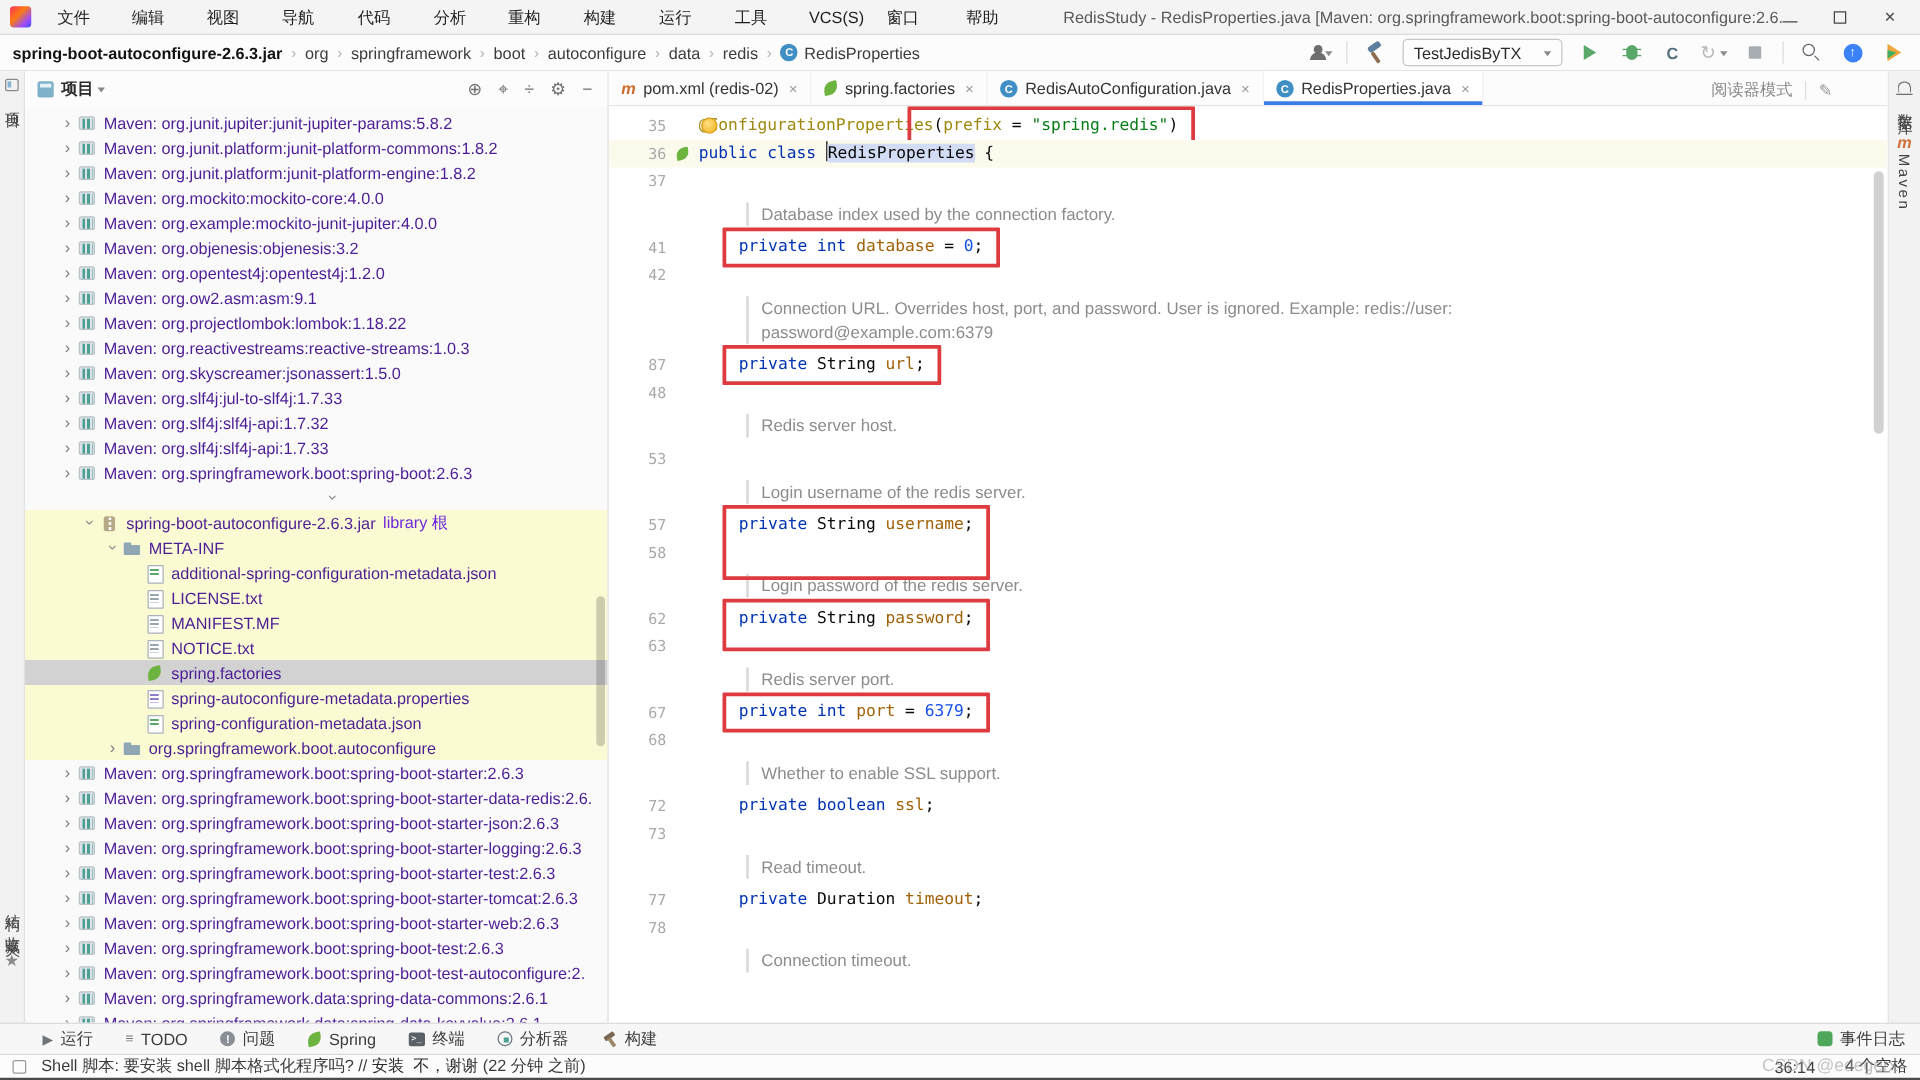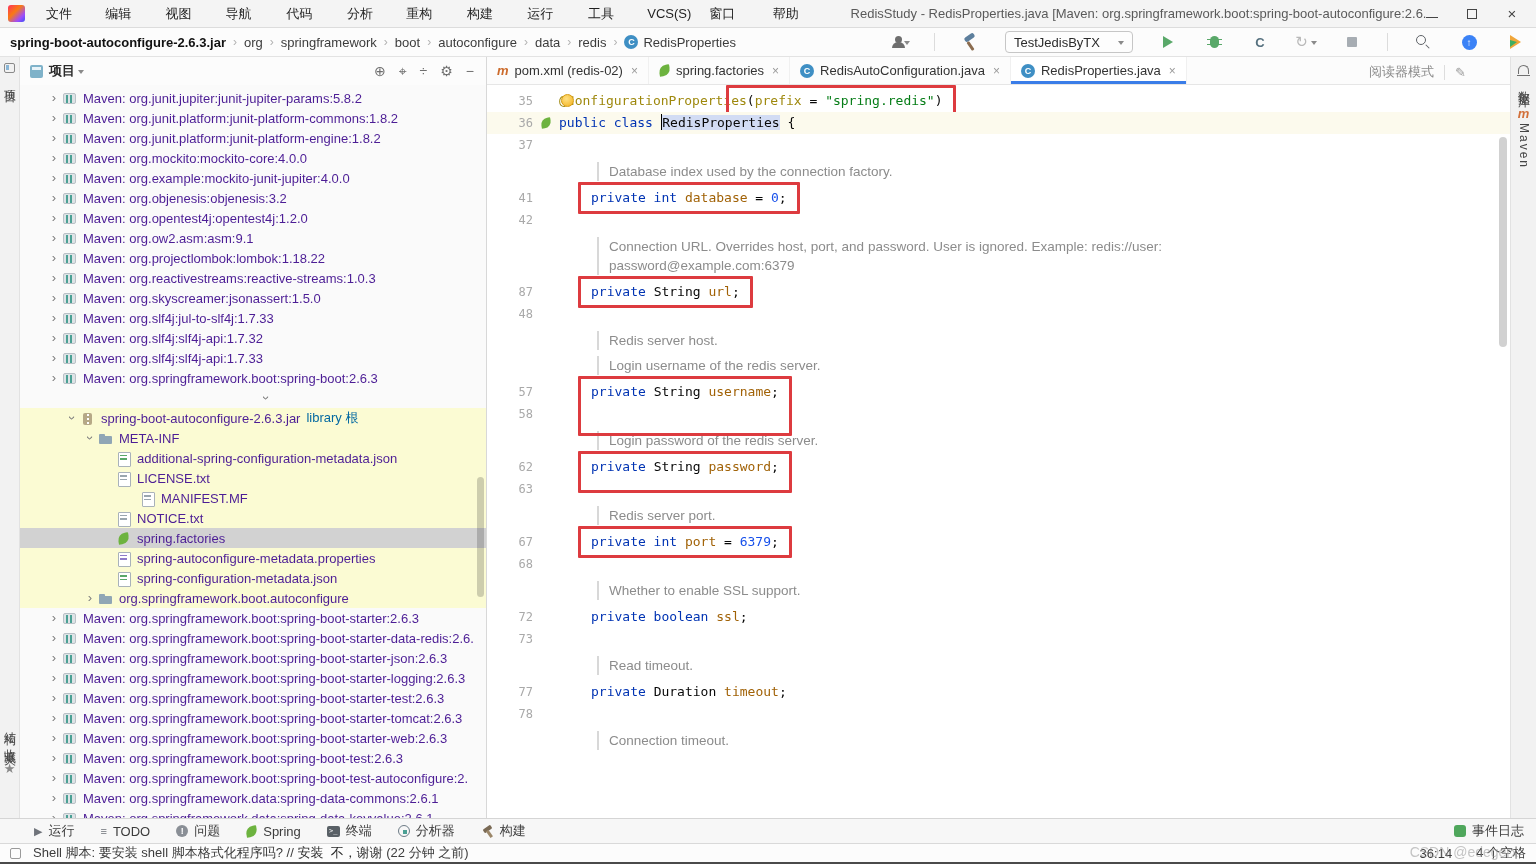--- a/index.html
+++ b/index.html
@@ -20,21 +20,21 @@
   .wc-close{font-size:15px;line-height:12px;text-align:center}
 
   
   #navbar{height:29px;background:#fcfcfc;border-bottom:1px solid #e3e3e3;display:flex;align-items:center;padding:0 10px;flex:none}
   .crumb{color:#3c3c3c;white-space:nowrap}
   .crumb.first{font-weight:bold;color:#111}
   .crumb-sep{color:#b3b3b3;margin:0 7px;font-size:12px}
   .crumb-cls{display:inline-flex;align-items:center;gap:5px}
   .class-icon{width:14px;height:14px;border-radius:50%;background:#3f8fc4;color:#fff;font-size:9px;font-weight:bold;
     display:inline-flex;align-items:center;justify-content:center;flex:none}
-  #nav-right{margin-left:auto;display:flex;align-items:center;gap:24px}
+  #nav-right{margin-left:auto;display:flex;align-items:center;gap:11px}
   .tb-icon{width:22px;height:22px;display:flex;align-items:center;justify-content:center;border-radius:3px;position:relative}
   .person-icon::before{content:"";width:7px;height:7px;border-radius:50%;background:#6e6e6e;position:absolute;top:3px;left:7px}
   .person-icon::after{content:"";width:13px;height:6px;border-radius:6px 6px 0 0;background:#6e6e6e;position:absolute;bottom:3px;left:4px}
   .dd-arrow{width:0;height:0;border:3px solid transparent;border-top:4px solid #8a8a8a;margin-left:3px;margin-top:4px}
   .hammer-icon::before{content:"";position:absolute;width:11px;height:5px;background:#5d7f9d;border-radius:2px;top:4px;left:5px;transform:rotate(-35deg)}
   .hammer-icon::after{content:"";position:absolute;width:3px;height:10px;background:#8b6c4f;border-radius:1px;bottom:2px;left:10px;transform:rotate(-35deg)}
   .runconfig{height:22px;border:1px solid #c6c6c6;border-radius:4px;background:#fdfdfd;display:flex;align-items:center;
     padding:0 8px;min-width:128px;color:#2b2b2b}
   .play-icon{width:0;height:0;border-left:10px solid #59a869;border-top:6px solid transparent;border-bottom:6px solid transparent}
   .bug-icon{width:9px;height:12px;background:#59a869;border-radius:5px;position:relative}
@@ -89,21 +89,21 @@
     background:repeating-linear-gradient(#fff 0 2px,transparent 2px 4px)}
   .ticon.i-txt::before,.ticon.i-json::before,.ticon.i-props::before{content:"";position:absolute;left:2px;top:1px;width:11px;height:13px;
     background:#fff;border:1px solid #a9b2ba;border-radius:1px}
   .ticon.i-txt::after,.ticon.i-json::after,.ticon.i-props::after{content:"";position:absolute;left:4px;top:4px;width:7px;height:7px;
     background:repeating-linear-gradient(#9aa6ae 0 1.5px,transparent 1.5px 3.5px)}
   .ticon.i-json::after{background:repeating-linear-gradient(#59a869 0 1.5px,transparent 1.5px 3.5px)}
   .ticon.i-props::after{background:repeating-linear-gradient(#8f7cc9 0 1.5px,transparent 1.5px 3.5px)}
   .leaf-icon{width:11px;height:11px;background:#6db33f;border-radius:0 70% 8% 70%;transform:rotate(-100deg);display:inline-block}
   .ticon.i-leaf .leaf-icon{position:absolute;left:2px;top:2px}
   .tlabel{color:#4c1d95}
-  .tsuffix{color:#0369a1;margin-left:6px}
+  .tsuffix{color:#6d28d9;margin-left:6px}
   .scroll-thumb{position:absolute;background:rgba(0,0,0,.18);border-radius:4px}
 
   
   #editor{flex:1;min-width:0;display:flex;flex-direction:column;position:relative;background:#fff}
   #tabs{height:28px;display:flex;border-bottom:1px solid #e6e6e6;flex:none;background:#fcfcfc}
   .tab{display:flex;align-items:center;gap:6px;padding:0 10px;border-right:1px solid #f0f0f0;color:#333;position:relative;cursor:default}
   .tab.active{background:#fff;box-shadow:inset 0 -3px 0 #3a7de8}
   .tab .close-x{color:#9a9a9a;font-size:12px;margin-left:2px}
   .tab .maven-tab-m{color:#cc6b2c;font-weight:bold;font-style:italic}
   #code-wrap{flex:1;overflow:hidden;position:relative;padding-top:5px}
@@ -356,21 +356,21 @@
           <div class="tree-row hl" style="padding-left: 80px;">
             <span class="chev"></span>
             <span class="ticon i-json"></span>
             <span class="tlabel">additional-spring-configuration-metadata.json</span>
           </div>
           <div class="tree-row hl" style="padding-left: 80px;">
             <span class="chev"></span>
             <span class="ticon i-txt"></span>
             <span class="tlabel">LICENSE.txt</span>
           </div>
-          <div class="tree-row hl" style="padding-left: 104px;">
+          <div class="tree-row hl" style="padding-left: 80px;">
             <span class="chev"></span>
             <span class="ticon i-txt"></span>
             <span class="tlabel">MANIFEST.MF</span>
           </div>
           <div class="tree-row hl" style="padding-left: 80px;">
             <span class="chev"></span>
             <span class="ticon i-txt"></span>
             <span class="tlabel">NOTICE.txt</span>
           </div>
           <div class="tree-row sel" style="padding-left: 80px;">
@@ -523,20 +523,25 @@
             <span class="ltext ind"><span class="redbox box-s"><span class="tk-kw">private </span><span class="tk-pl">String </span><span class="tk-fld">url</span><span class="tk-pl">;</span></span></span>
           </div>
           <div class="code-line">
             <span class="gut">48</span>
             <span class="gslot"></span>
             <span class="ltext"></span>
           </div>
           <div class="doc-block">
             <div class="doc-line">Redis server host.</div>
           </div>
+          <div class="code-line">
+            <span class="gut">53</span>
+            <span class="gslot"></span>
+            <span class="ltext"></span>
+          </div>
           <div class="doc-block">
             <div class="doc-line">Login username of the redis server.</div>
           </div>
           <div class="code-line">
             <span class="gut">57</span>
             <span class="gslot"></span>
             <span class="ltext ind"><span class="redbox box-l"><span class="tk-kw">private </span><span class="tk-pl">String </span><span class="tk-fld">username</span><span class="tk-pl">;</span></span></span>
           </div>
           <div class="code-line">
             <span class="gut">58</span>

